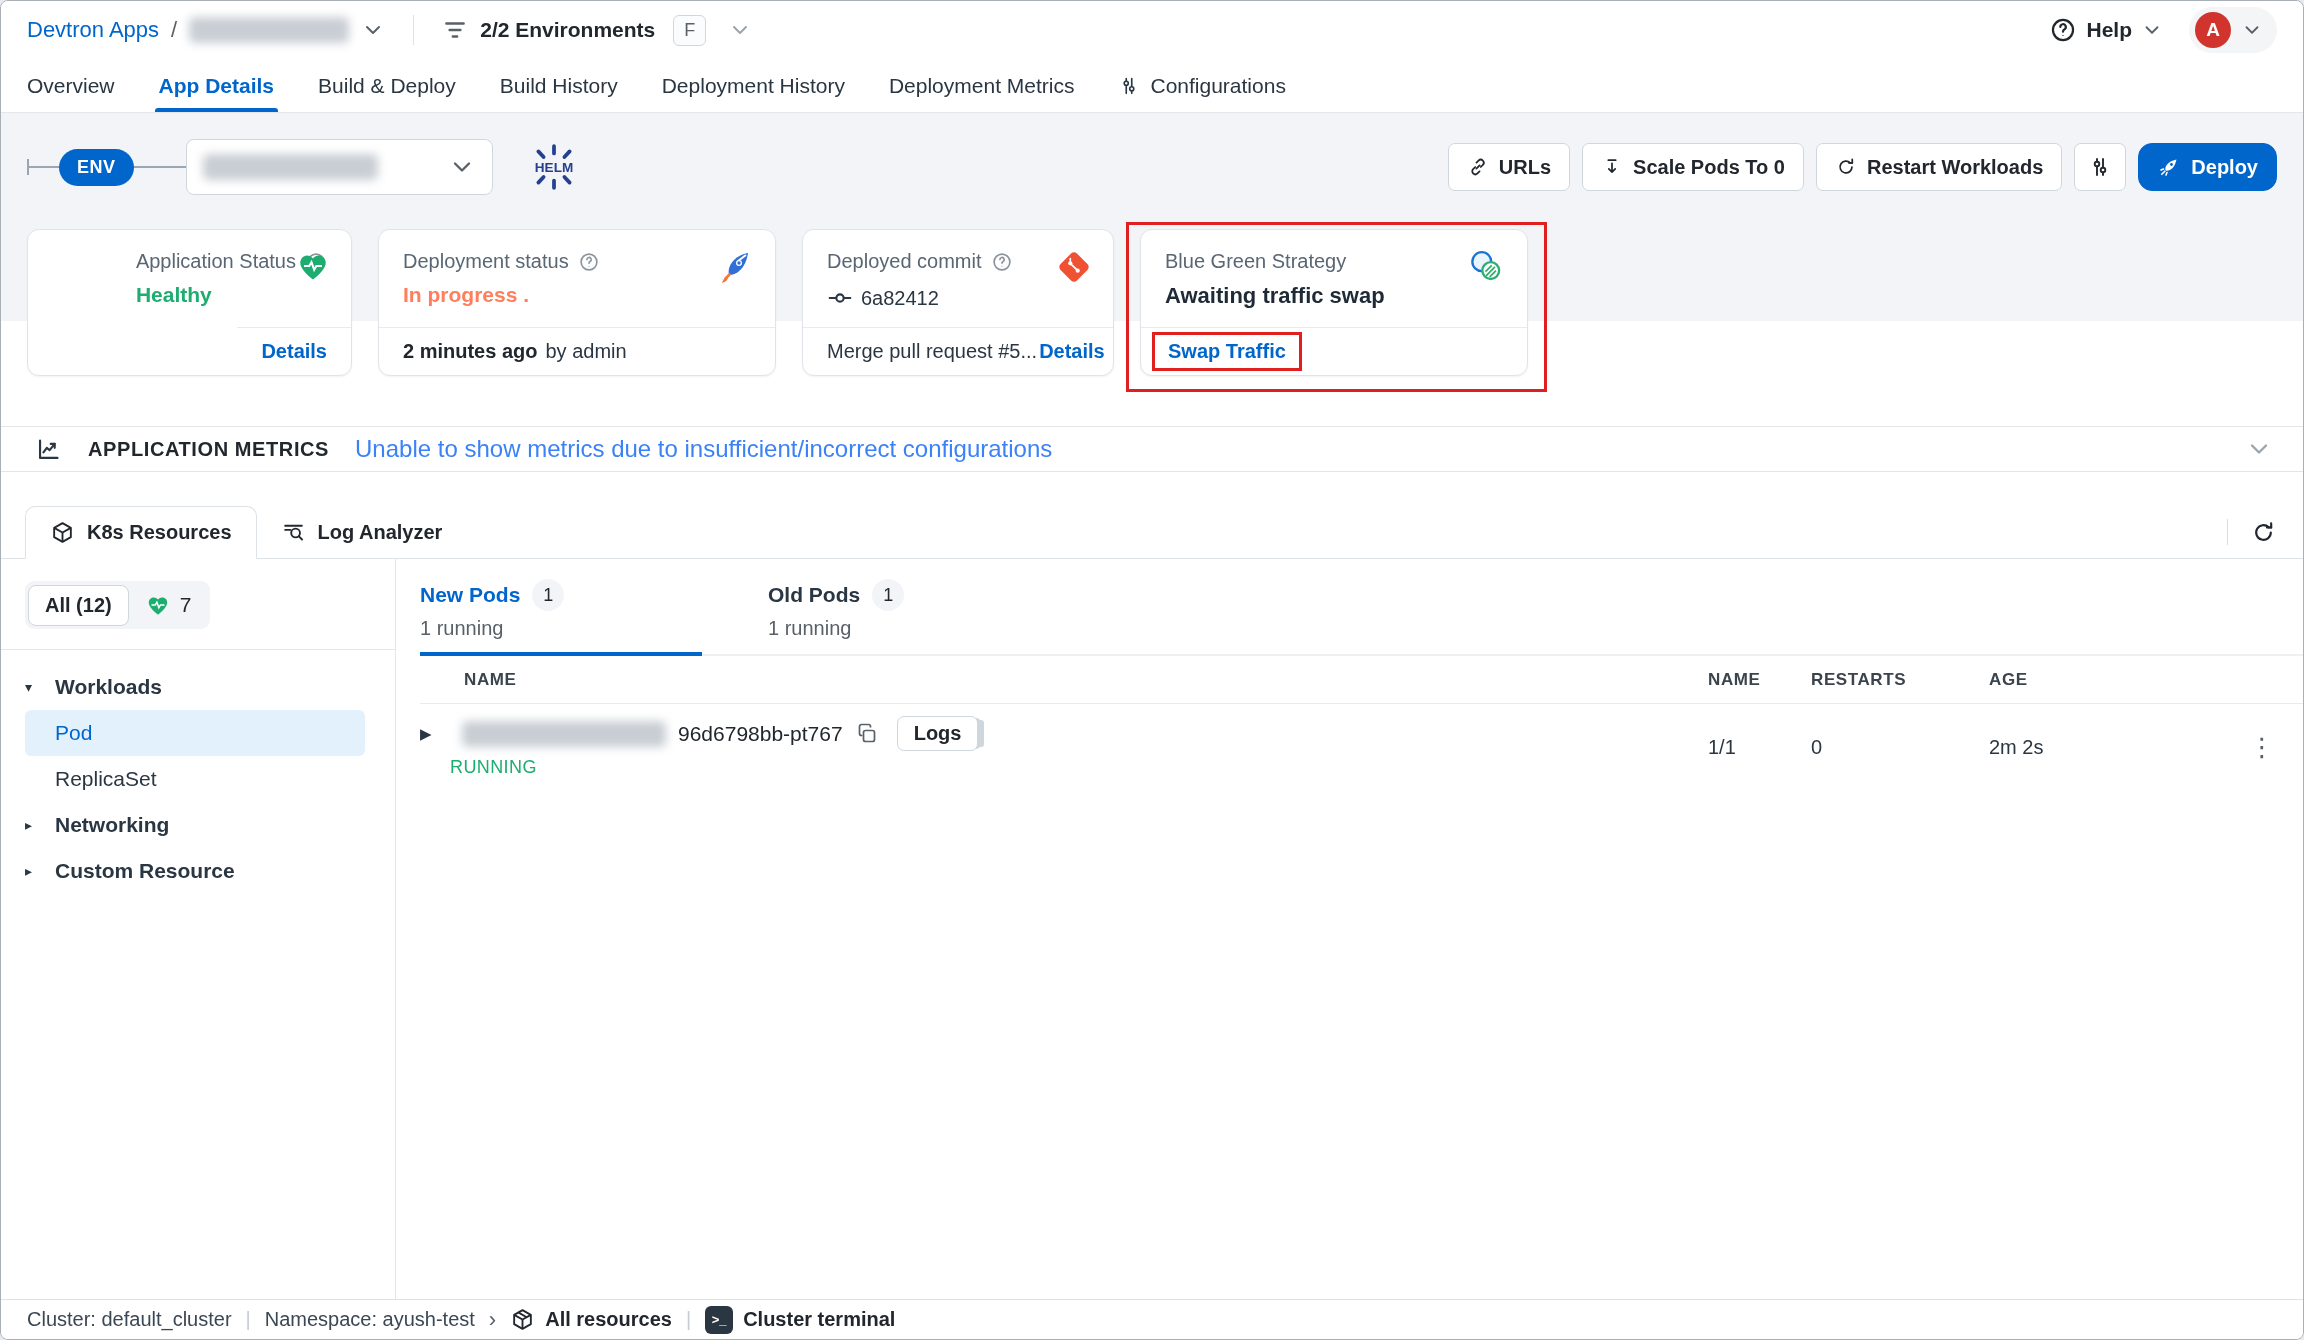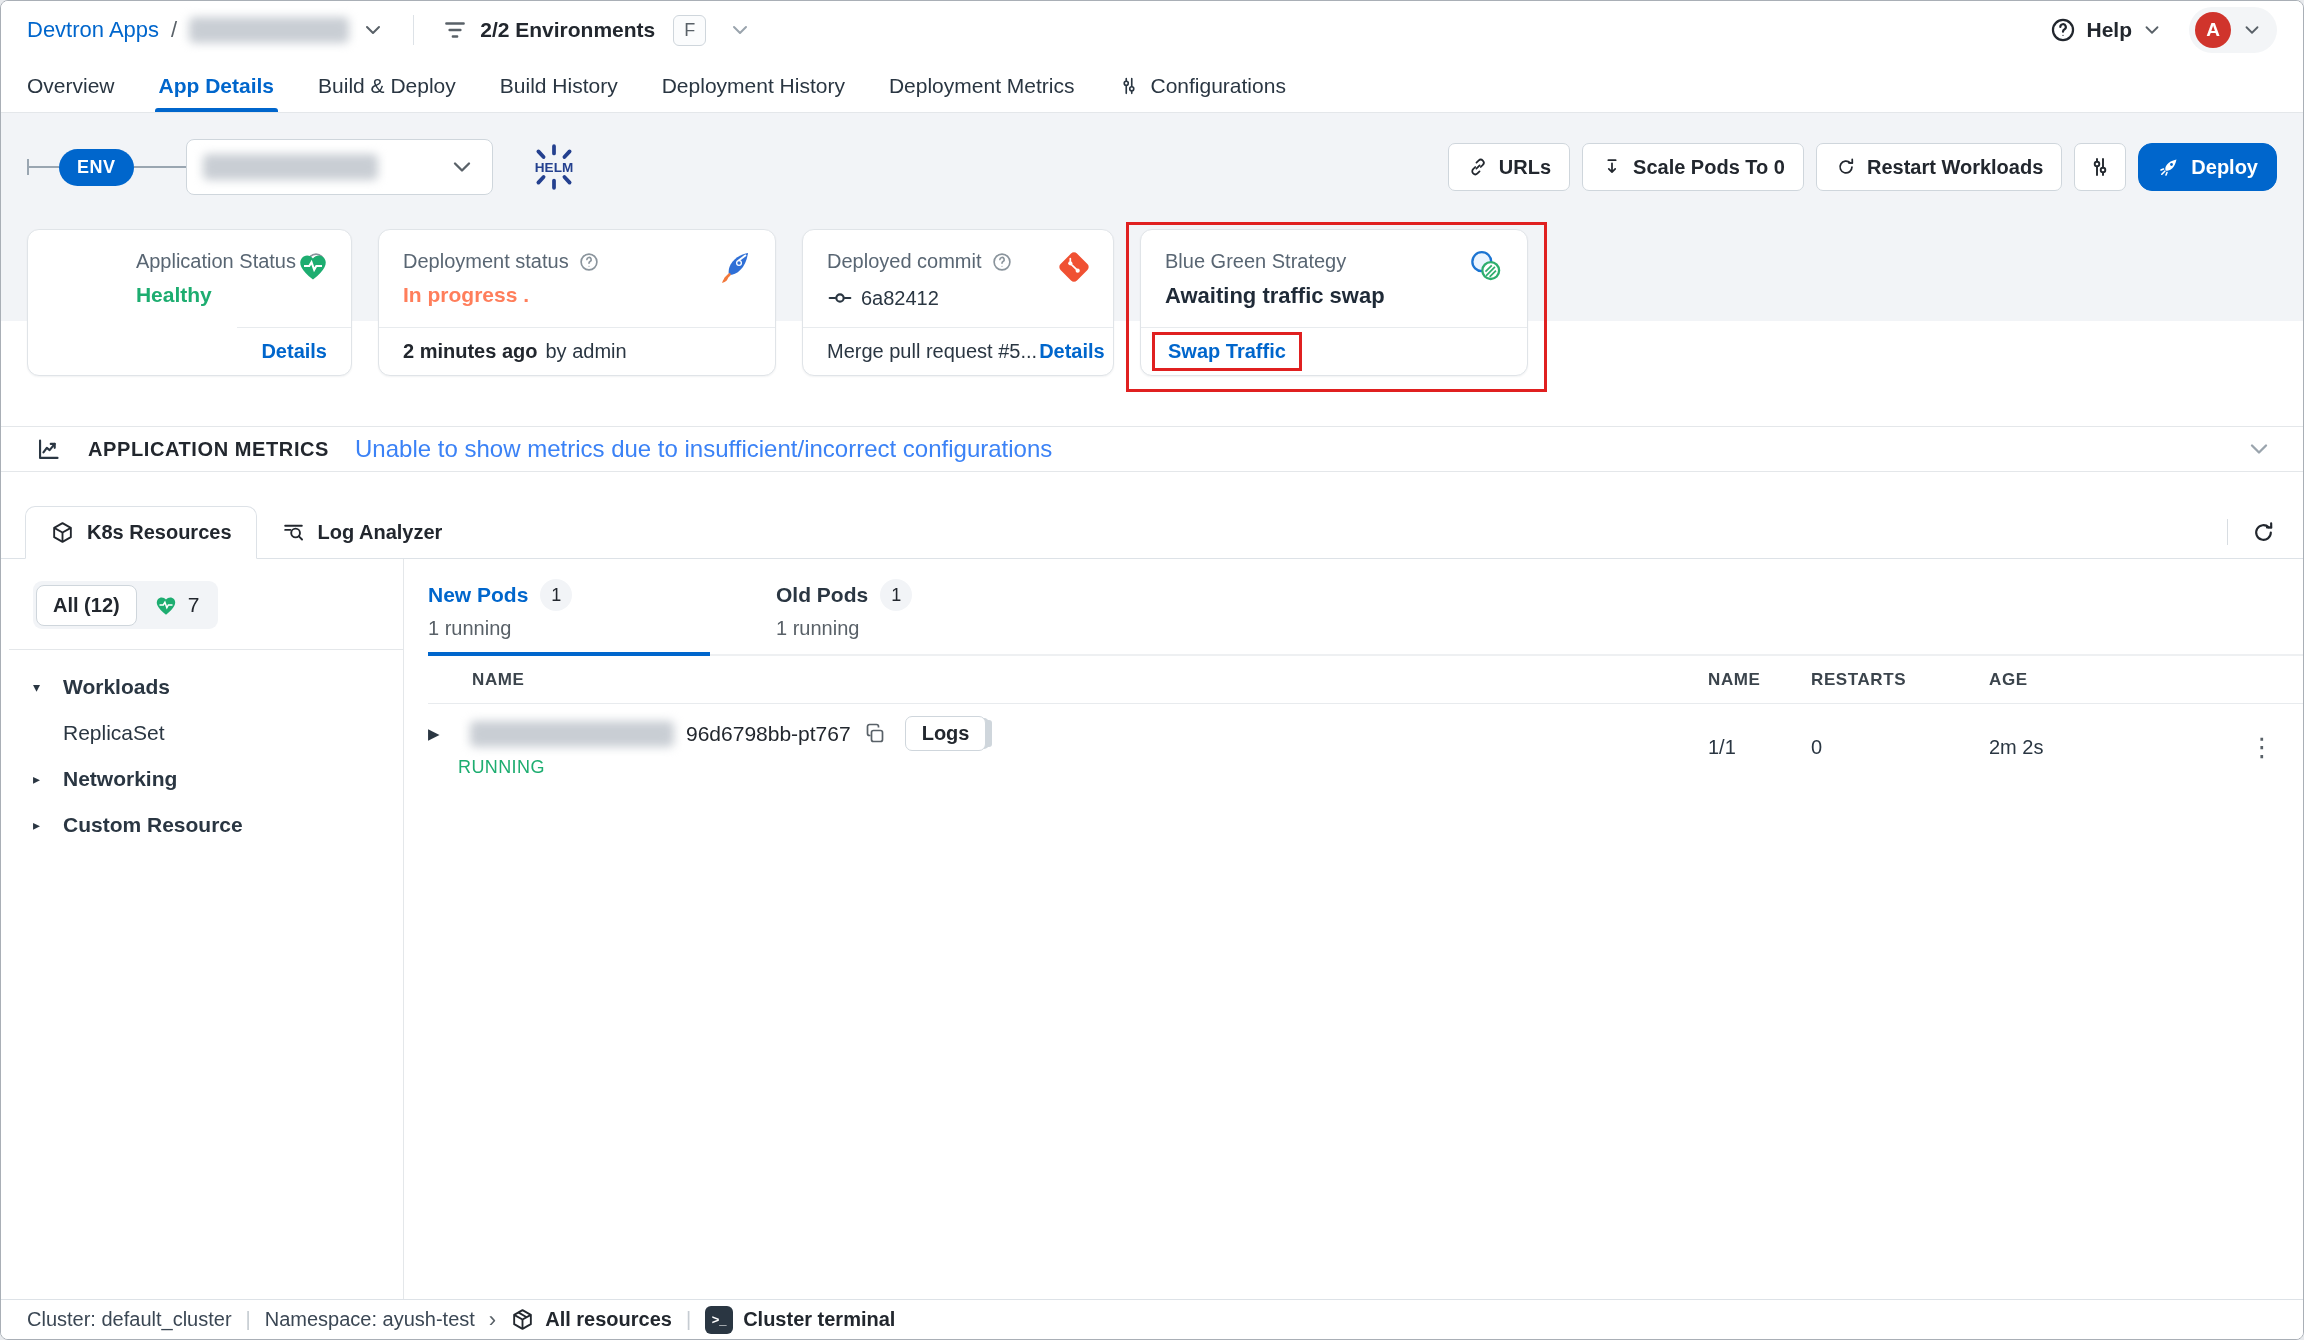--- a/index.html
+++ b/index.html
@@ -81,21 +81,21 @@
   .strip { margin-top:34px; height:53px; display:flex; align-items:stretch; padding:0 26px 0 24px;
            border-bottom:1px solid #dde2e7; flex:0 0 auto; }
   .rtab { display:flex; align-items:center; gap:12px; font-size:20px; font-weight:bold; color:#22272e;
           padding:0 24px; cursor:pointer; }
   .rtab.active { background:#fff; border:1px solid #dde2e7; border-bottom:1px solid #fff; margin-bottom:-1px;
                  border-radius:10px 10px 0 0; }
   .strip-right { margin-left:auto; display:flex; align-items:center; gap:22px; }
   .strip-div { width:1px; height:26px; background:#d8dde2; }
 
   
-  .content { flex:1; display:flex; min-height:0;padding-left:8px; }
+  .content { flex:1; display:flex; min-height:0; }
   .sidebar { width:395px; border-right:1px solid #e4e7ea; padding:22px 16px 0 24px; flex:0 0 auto; }
   .chip-group { display:inline-flex; align-items:center; background:#f2f4f7; border-radius:9px; padding:3px; }
   .chip { font-size:20px; font-weight:bold; padding:8px 16px; border-radius:8px; cursor:pointer; }
   .chip.selected { background:#fff; border:1px solid #cfd6dc; }
   .chip.health { display:flex; align-items:center; gap:9px; font-weight:normal; font-size:21px; }
   .side-div { height:1px; background:#e4e7ea; margin:20px -16px 14px -24px; }
   .tree-row { height:46px; display:flex; align-items:center; font-size:21px; color:#2a3642; cursor:pointer; }
   .tree-caret { width:30px; font-size:14px; color:#2a3642; }
   .tree-parent { font-weight:bold; }
   .tree-child { padding-left:30px; border-radius:6px; margin-right:14px; }
@@ -441,20 +441,23 @@
               </svg>
             <span>7</span>
           </span>
         </div>
         <div class="side-div"></div>
 
         <div class="tree-row tree-parent">
           <span class="tree-caret">▾</span>
           <span>Workloads</span>
         </div>
+        <div class="tree-row tree-child selected">
+          <span>Pod</span>
+        </div>
         <div class="tree-row tree-child">
           <span>ReplicaSet</span>
         </div>
         <div class="tree-row tree-parent">
           <span class="tree-caret">▸</span>
           <span>Networking</span>
         </div>
         <div class="tree-row tree-parent">
           <span class="tree-caret">▸</span>
           <span>Custom Resource</span>

